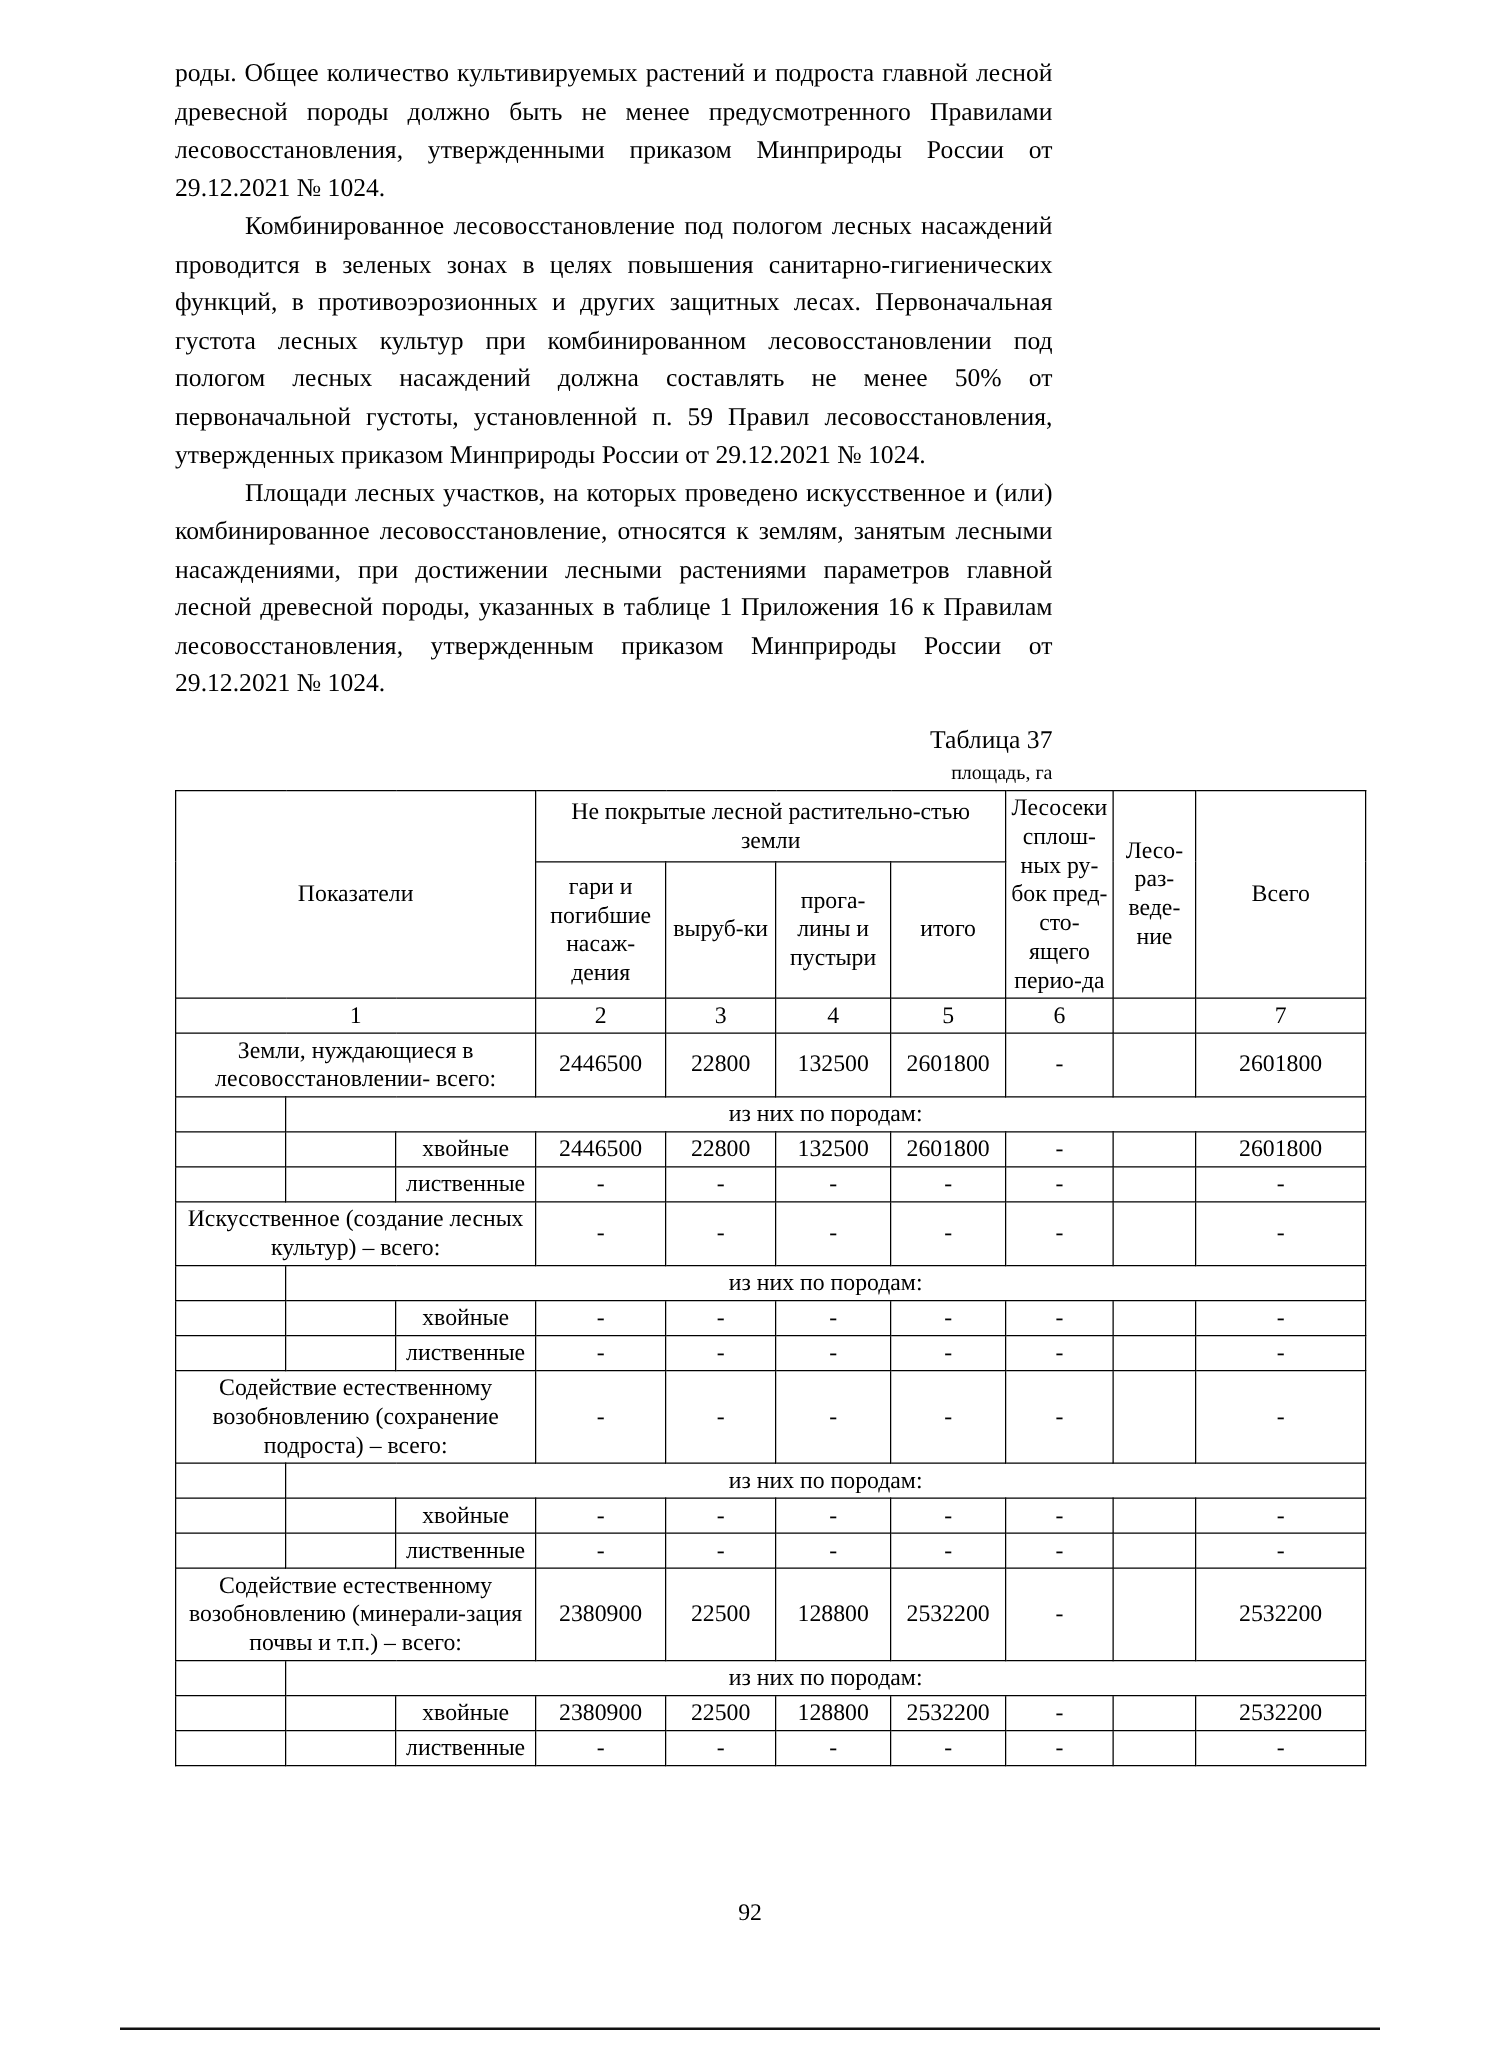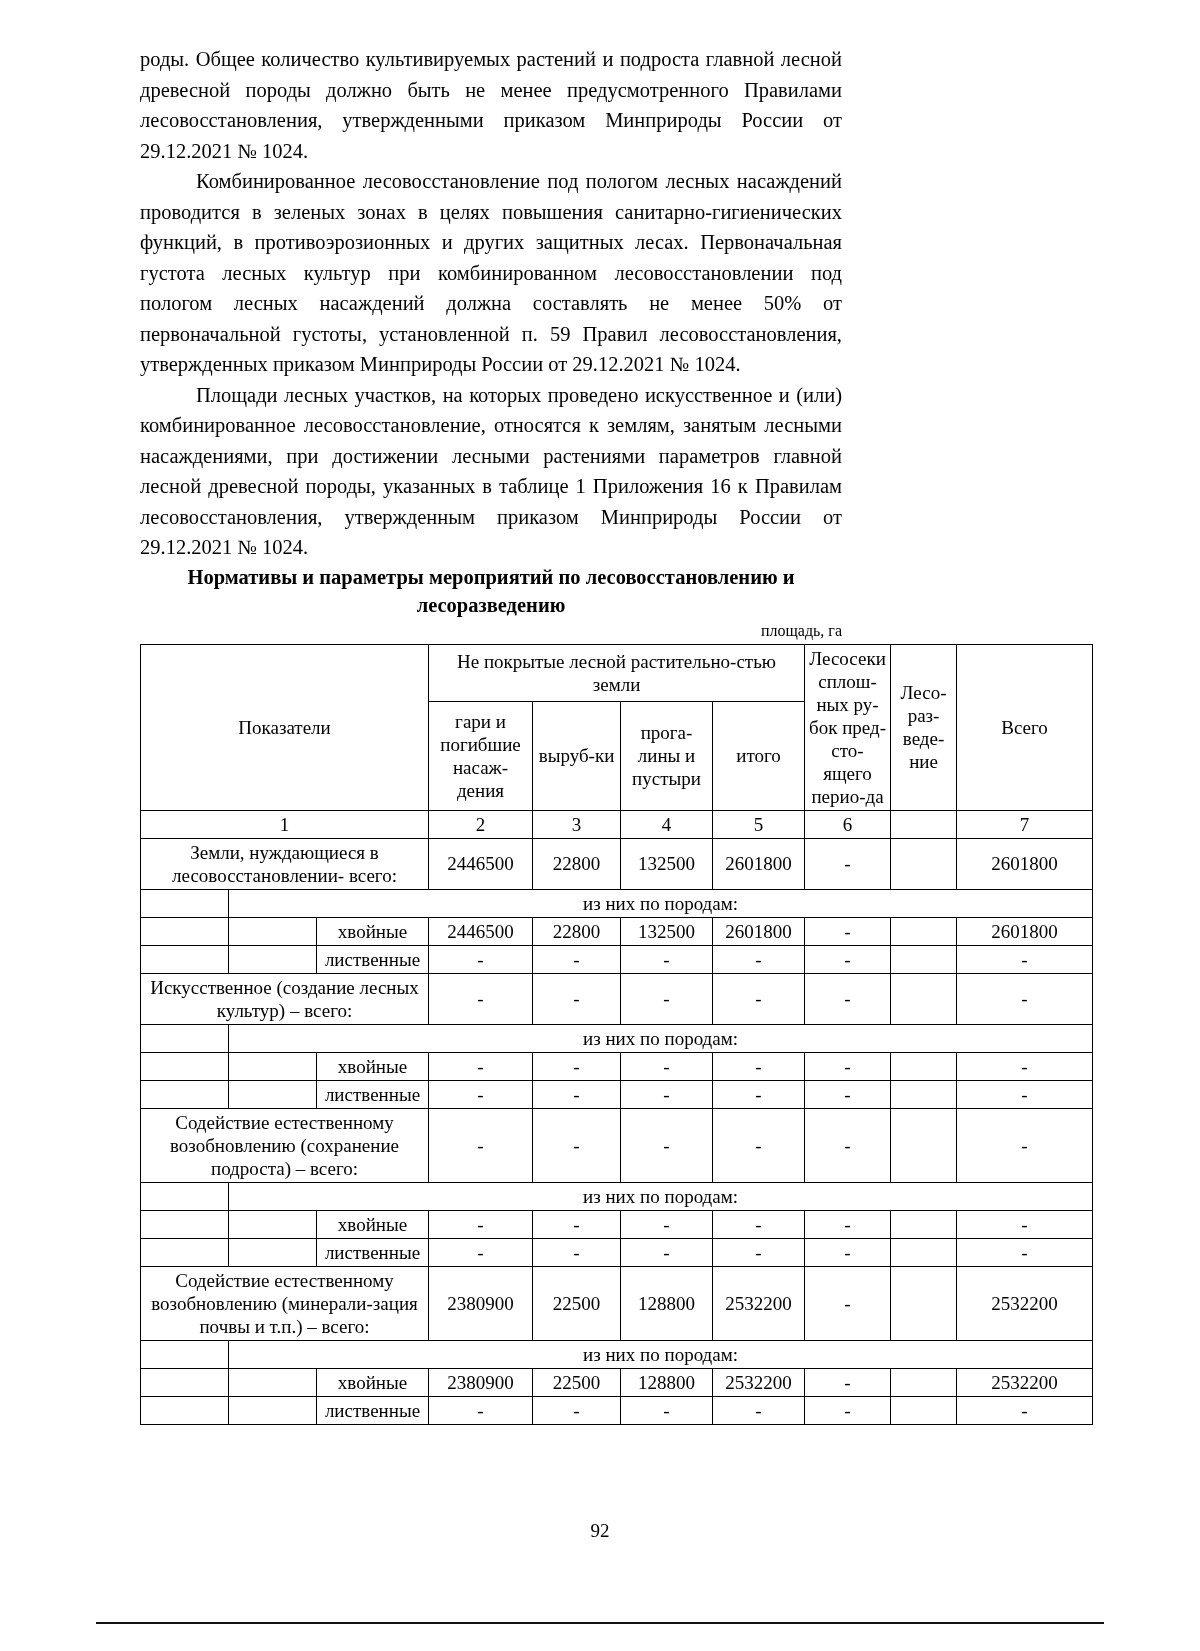--- a/index.html
+++ b/index.html
@@ -114,21 +114,21 @@
 </style>
 </head>
 <body>
 
 <div class="page">
 
   <p class="body-par no-indent">роды. Общее количество культивируемых растений и подроста главной лесной древесной породы должно быть не менее предусмотренного Правилами лесовосстановления, утвержденными приказом Минприроды России от 29.12.2021 № 1024.</p>
   <p class="body-par">Комбинированное лесовосстановление под пологом лесных насаждений проводится в зеленых зонах в целях повышения санитарно-гигиенических функций, в противоэрозионных и других защитных лесах. Первоначальная густота лесных культур при комбинированном лесовосстановлении под пологом лесных насаждений должна составлять не менее 50% от первоначальной густоты, установленной п. 59 Правил лесовосстановления, утвержденных приказом Минприроды России от 29.12.2021 № 1024.</p>
   <p class="body-par">Площади лесных участков, на которых проведено искусственное и (или) комбинированное лесовосстановление, относятся к землям, занятым лесными насаждениями, при достижении лесными растениями параметров главной лесной древесной породы, указанных в таблице 1 Приложения 16 к Правилам лесовосстановления, утвержденным приказом Минприроды России от 29.12.2021 № 1024.</p>
 
-  <div class="tbl-title">Нормативы и параметры мероприятий по лесовосстановлению и лесоразведению</div>
+  <div class="tbl-caption-right">Таблица 37</div>
   <div class="units">площадь, га</div>
 
   <table class="main">
     <colgroup>
       <col style="width:88px">
       <col style="width:88px">
       <col style="width:112px">
       <col style="width:104px">
       <col style="width:88px">
       <col style="width:92px">

